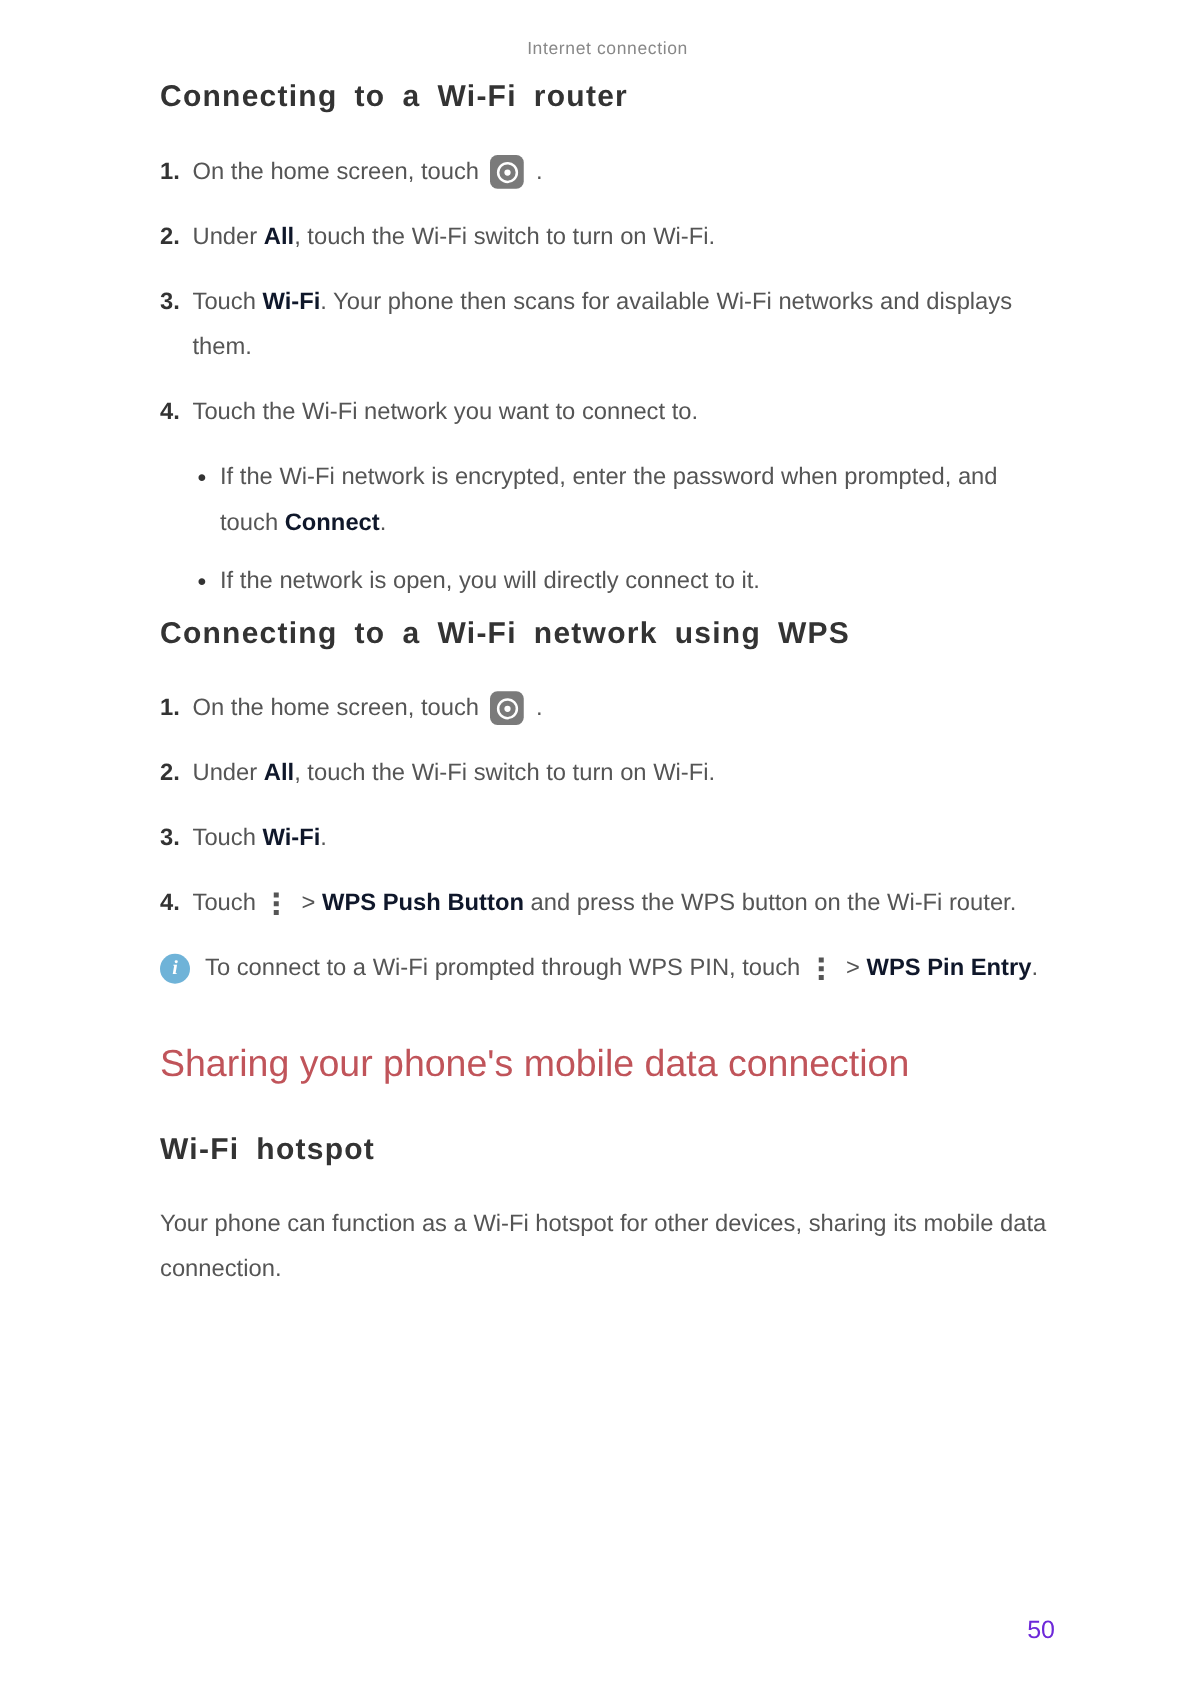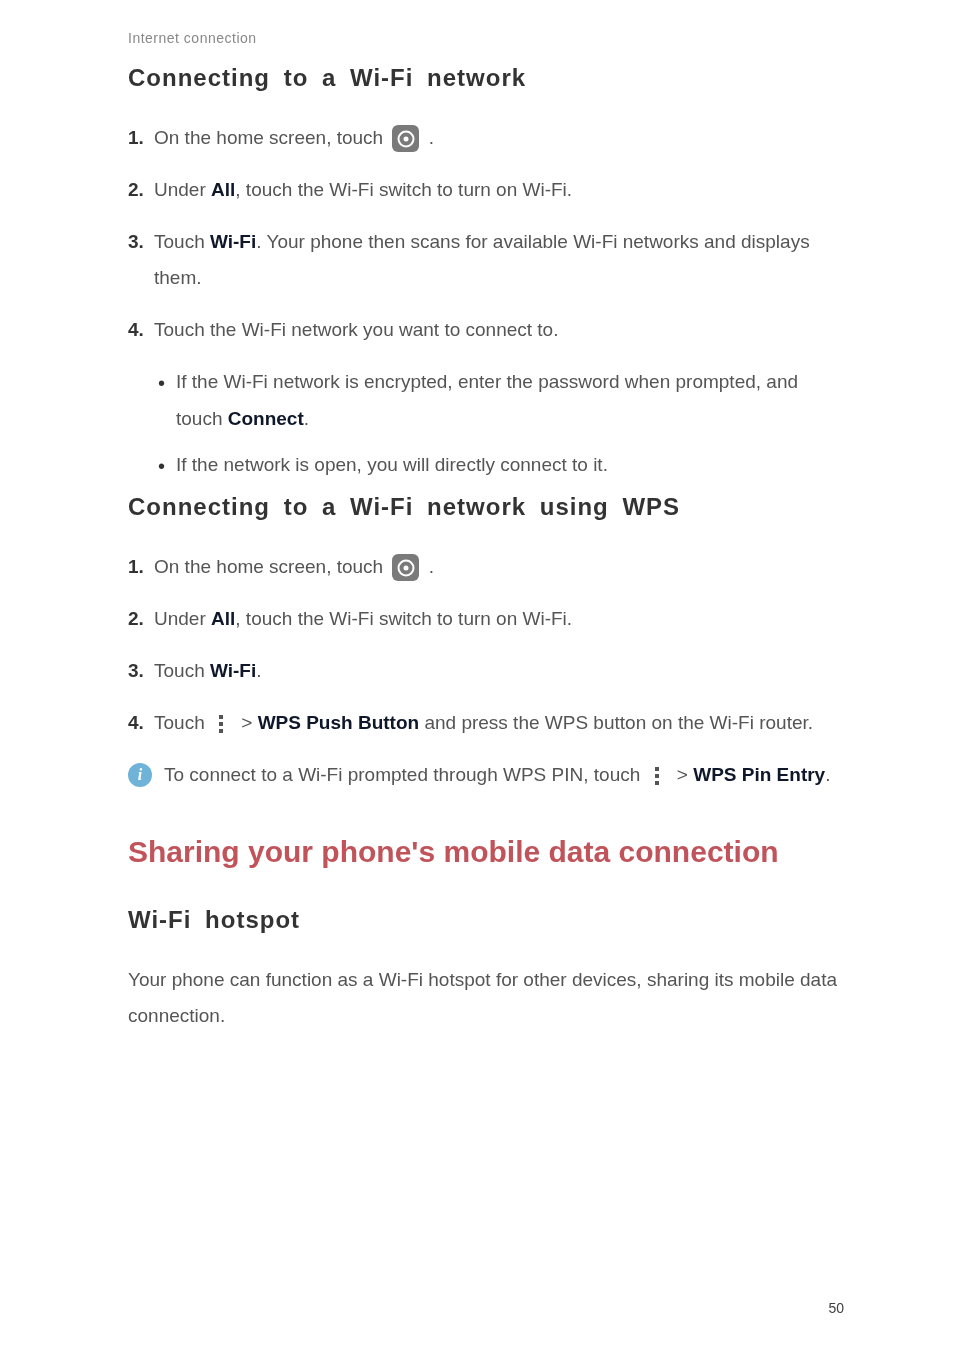--- a/index.html
+++ b/index.html
@@ -8,21 +8,21 @@
     height: 1352px;
     background: #fff;
     font-family: "Segoe UI", Arial, sans-serif;
     color: #333;
     position: relative;
   }
   .page {
     padding: 30px 110px 0 128px;
   }
   .header-label {
-    text-align: left;
+    text-align: center;
     font-size: 14px;
     color: #888;
     letter-spacing: 0.5px;
     margin-bottom: 18px;
   }
   h2 {
     font-size: 24px;
     font-weight: bold;
     letter-spacing: 1px;
     word-spacing: 6px;
@@ -139,43 +139,43 @@
   }
   .info-body {
     font-size: 19px;
     color: #555;
     line-height: 1.9;
     padding-left: 12px;
     flex: 1;
   }
   h1.section-title {
     font-size: 30px;
-    font-weight: bold;
+    font-weight: normal;
     color: #c0545a;
     line-height: 1.9;
     margin-top: 16px;
     margin-bottom: 26px;
   }
   .page-num {
     position: absolute;
     bottom: 36px;
     right: 110px;
-    font-size: 14px;
-    color: #404040;
+    font-size: 20px;
+    color: #6d28d9;
   }
   .section-gap { }
 </style>
 </head>
 <body>
 
 <div class="page">
 
   <div class="header-label">Internet connection</div>
 
-  <h2>Connecting to a Wi-Fi network</h2>
+  <h2>Connecting to a Wi-Fi router</h2>
 
   <div class="step">
     <span class="step-num">1.</span>
     <span class="step-body">
       <span>On the home screen, touch </span>
       <span class="settings-icon"></span>
       <span>.</span>
     </span>
   </div>
 

